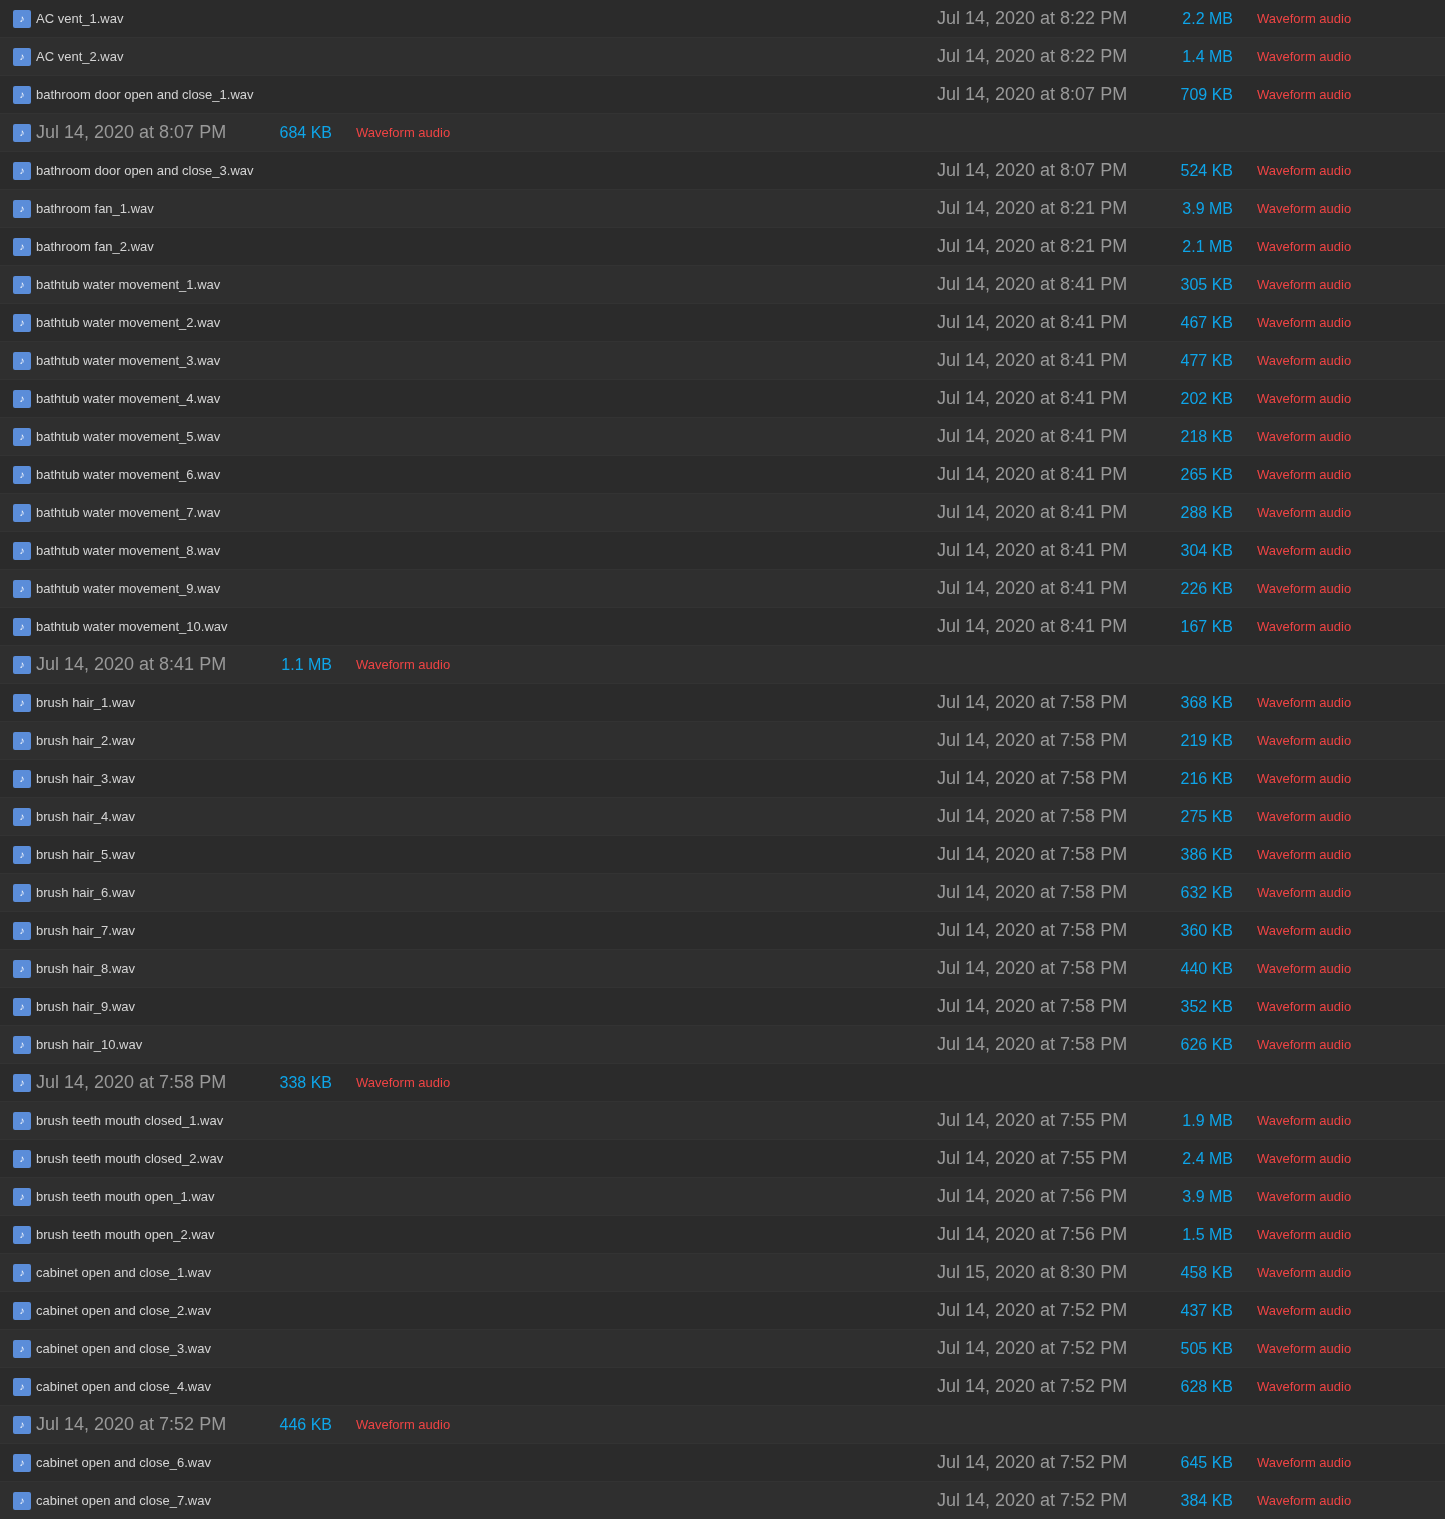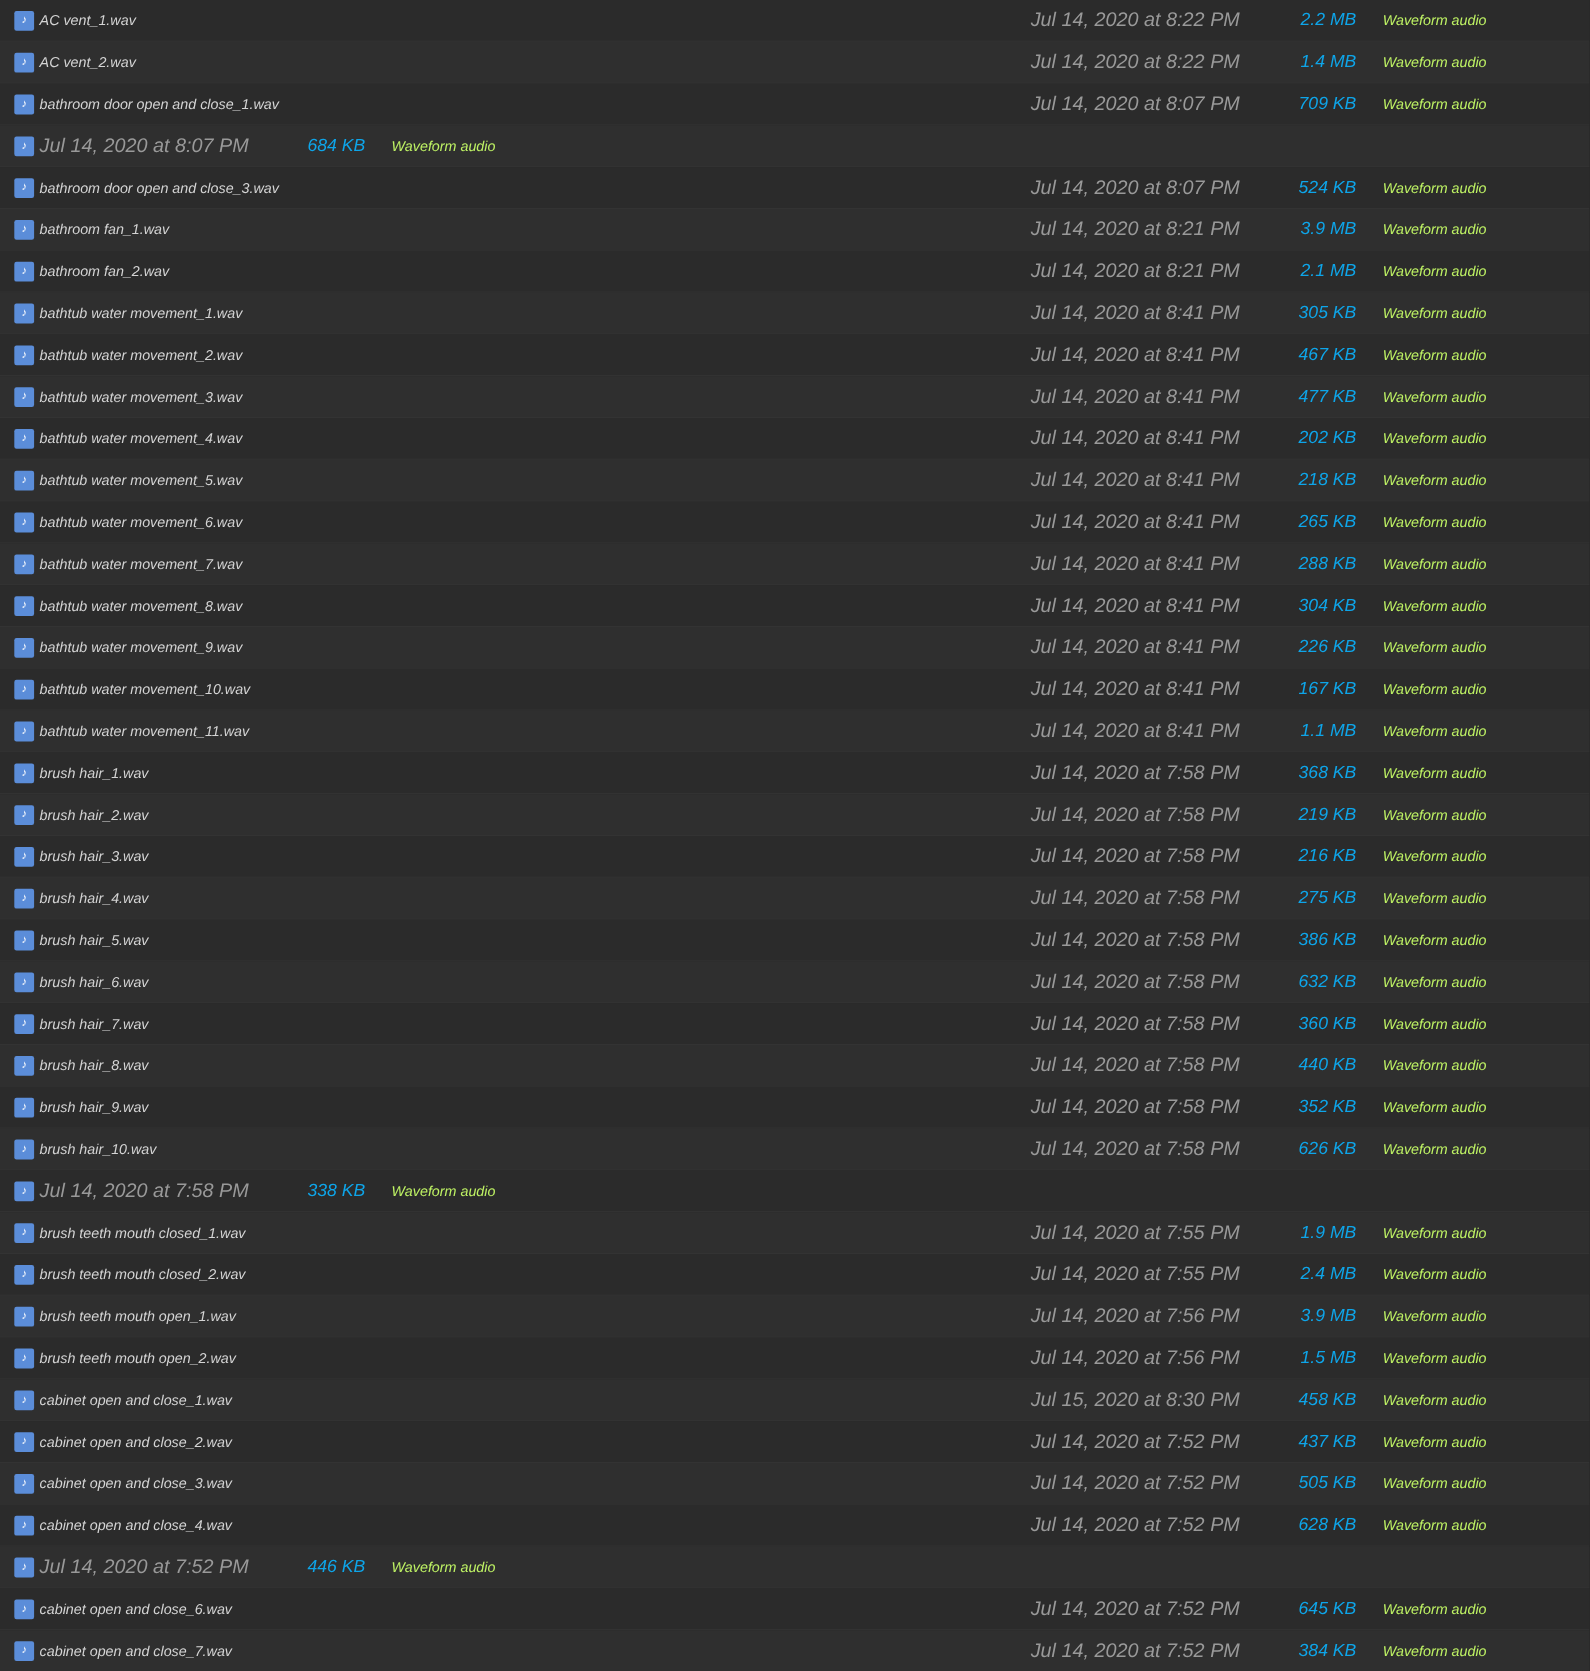--- a/index.html
+++ b/index.html
@@ -20,21 +20,20 @@
     .file-list {
       width: 100%;
     }
 
     .file-row {
       display: flex;
       align-items: center;
       height: 38px;
       padding: 0 8px;
       border-bottom: 1px solid #333333;
-      font-style: italic;
     }
 
     .file-row:nth-child(odd) {
       background-color: #2b2b2b;
     }
 
     .file-row:nth-child(even) {
       background-color: #2f2f2f;
     }
 
@@ -66,21 +65,21 @@
       flex-shrink: 0;
       text-align: right;
       color: #0ea5e9;
       font-size: 16px;
       padding-right: 24px;
     }
 
     .col-kind {
       width: 180px;
       flex-shrink: 0;
-      color: #bef264;
+      color: #ef4444;
       font-size: 13px;
     }
 
     .audio-icon {
       width: 18px;
       height: 18px;
       background-color: #5b8dd9;
       border-radius: 2px;
       display: flex;
       align-items: center;
@@ -248,21 +247,20 @@
       </div>
       <div class="col-name">bathtub water movement_10.wav</div>
       <div class="col-date">Jul 14, 2020 at 8:41 PM</div>
       <div class="col-size">167 KB</div>
       <div class="col-kind">Waveform audio</div>
     </div>
     <div class="file-row">
       <div class="col-icon">
         <div class="audio-icon"></div>
       </div>
-      <div class="col-name">bathtub water movement_11.wav</div>
       <div class="col-date">Jul 14, 2020 at 8:41 PM</div>
       <div class="col-size">1.1 MB</div>
       <div class="col-kind">Waveform audio</div>
     </div>
     <div class="file-row">
       <div class="col-icon">
         <div class="audio-icon"></div>
       </div>
       <div class="col-name">brush hair_1.wav</div>
       <div class="col-date">Jul 14, 2020 at 7:58 PM</div>

